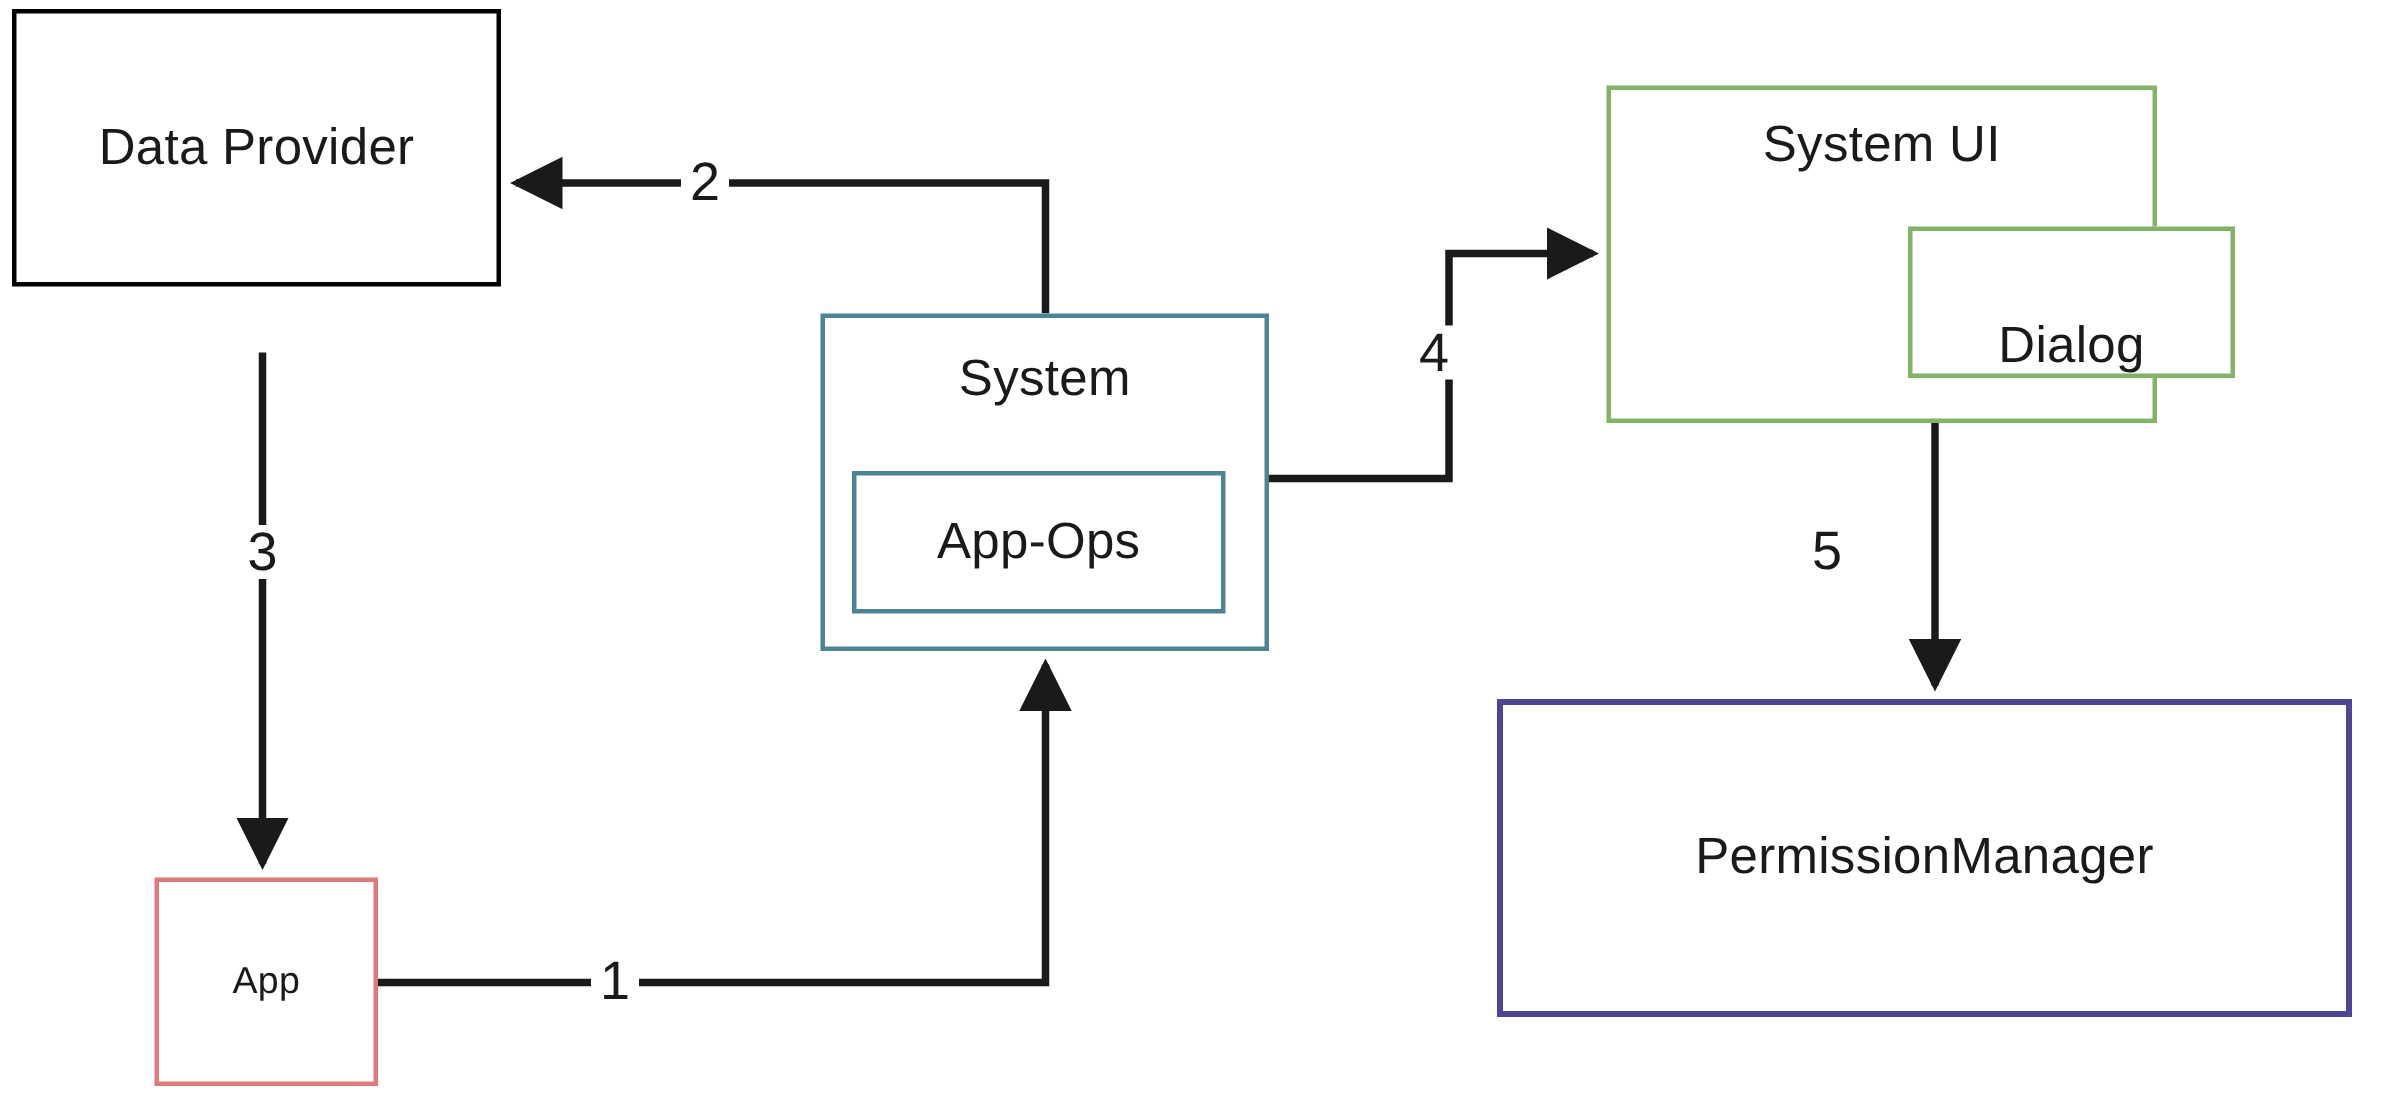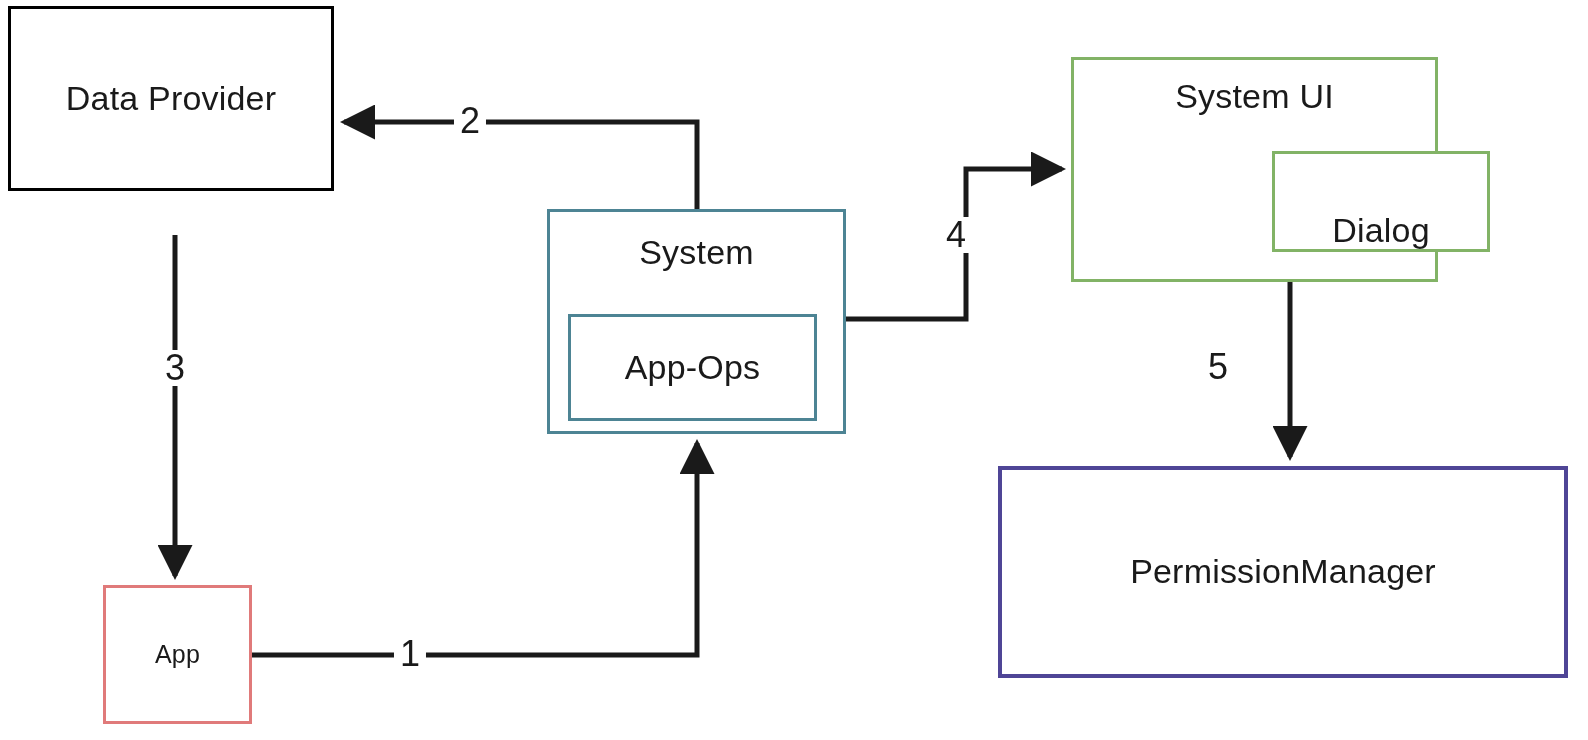--- a/index.html
+++ b/index.html
@@ -62,21 +62,21 @@
     height: 225px;
     border: 3px solid #4d8494;
     align-items: flex-start;
     padding-top: 22px;
   }
   
   #node-app-ops {
     left: 568px;
     top: 314px;
     width: 249px;
-    height: 107px;
+    height: 95px;
     border: 3px solid #4d8494;
     align-items: center;
   }
 
   
   #node-system-ui {
     left: 1071px;
     top: 57px;
     width: 367px;
     height: 225px;

